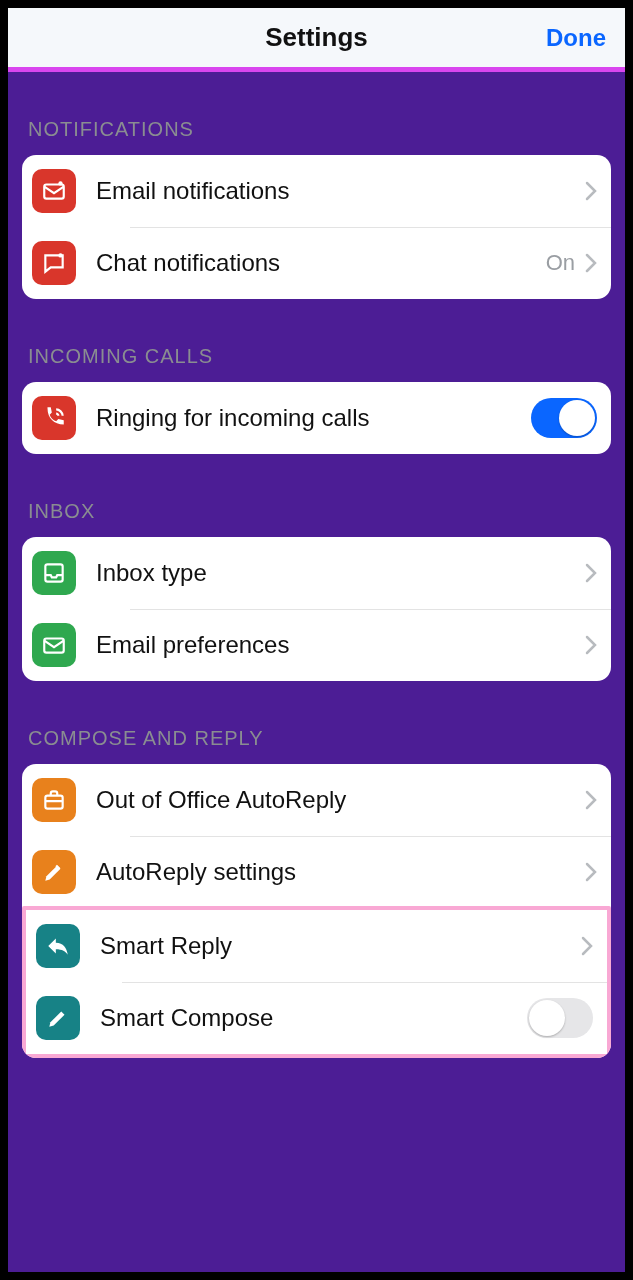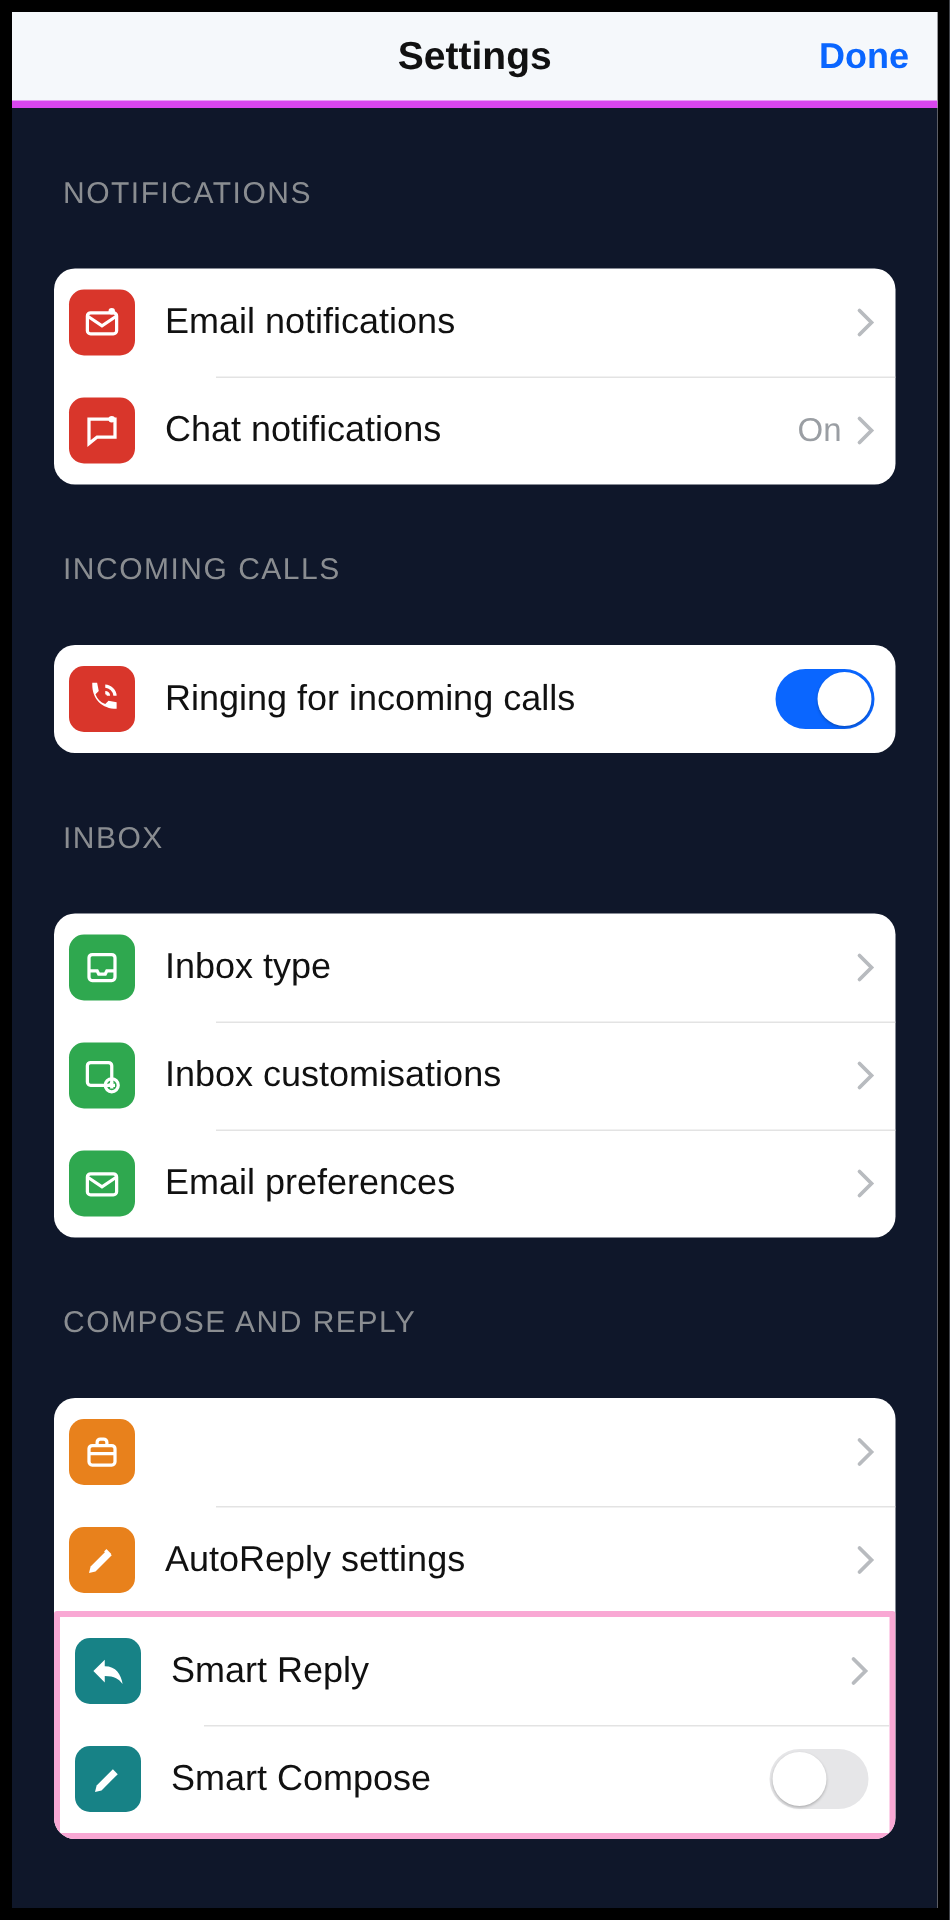--- a/index.html
+++ b/index.html
@@ -14,28 +14,28 @@
     align-items: center;
     justify-content: center;
     position: relative;
     font-size: 26px;
   }
   .header-title { font-weight: 700; color: #111; }
   .header-done {
     position: absolute; right: 19px; top: 50%; transform: translateY(-50%);
     color: #0a66ff; font-weight: 600; font-size: 24px;
   }
-  .content { flex: 1; overflow: hidden; padding: 0 28px; background: #0f172a; }
+  .content { flex: 1; overflow: hidden; padding: 0 14px; background: #4c1d95; }
   .section-header {
     padding: 46px 6px 14px 6px;
     font-size: 20px; letter-spacing: 1px;
     color: #8a8d91; text-transform: uppercase; font-weight: 500;
   }
   .group {
-    background: #fff; border-radius: 14px; overflow: hidden; margin-top: 24px;
+    background: #fff; border-radius: 14px; overflow: hidden;
   }
   .row {
     display: flex; align-items: center;
     min-height: 72px;
     padding: 0 14px 0 10px;
     position: relative;
   }
   .row + .row::before {
     content: "";
     position: absolute; top: 0; left: 108px; right: 0; height: 1px;
@@ -153,36 +153,20 @@
       <div class="row-spacer"></div>
       <div class="chevron">
           <svg viewBox="0 0 12 20">
             <path d="M2 2l8 8-8 8" stroke="#b8bbbf" stroke-width="2.5" fill="none" stroke-linecap="round"></path>
           </svg>
         </div>
     </div>
     <div class="row">
       <div class="icon-box ic-green">
         <svg viewBox="0 0 24 24">
-            <rect x="3" y="4" width="15" height="14" rx="2"></rect>
-            <circle cx="18" cy="18" r="4"></circle>
-            <path d="M18 16v4M16 18h4"></path>
-          </svg>
-      </div>
-      <div class="row-label">Inbox customisations</div>
-      <div class="row-spacer"></div>
-      <div class="chevron">
-          <svg viewBox="0 0 12 20">
-            <path d="M2 2l8 8-8 8" stroke="#b8bbbf" stroke-width="2.5" fill="none" stroke-linecap="round"></path>
-          </svg>
-        </div>
-    </div>
-    <div class="row">
-      <div class="icon-box ic-green">
-        <svg viewBox="0 0 24 24">
             <rect x="3" y="6" width="18" height="13" rx="2"></rect>
             <path d="M3 8l9 6 9-6"></path>
           </svg>
       </div>
       <div class="row-label">Email preferences</div>
       <div class="row-spacer"></div>
       <div class="chevron">
           <svg viewBox="0 0 12 20">
             <path d="M2 2l8 8-8 8" stroke="#b8bbbf" stroke-width="2.5" fill="none" stroke-linecap="round"></path>
           </svg>
@@ -193,20 +177,21 @@
   <div class="section-header">COMPOSE AND REPLY</div>
   <div class="group">
     <div class="row">
       <div class="icon-box ic-orange">
         <svg viewBox="0 0 24 24">
             <rect x="4" y="8" width="16" height="12" rx="2"></rect>
             <path d="M9 8V6a2 2 0 0 1 2-2h2a2 2 0 0 1 2 2v2"></path>
             <path d="M4 13h16"></path>
           </svg>
       </div>
+      <div class="row-label">Out of Office AutoReply</div>
       <div class="row-spacer"></div>
       <div class="chevron">
           <svg viewBox="0 0 12 20">
             <path d="M2 2l8 8-8 8" stroke="#b8bbbf" stroke-width="2.5" fill="none" stroke-linecap="round"></path>
           </svg>
         </div>
     </div>
     <div class="row">
       <div class="icon-box ic-orange">
         <svg viewBox="0 0 24 24">

